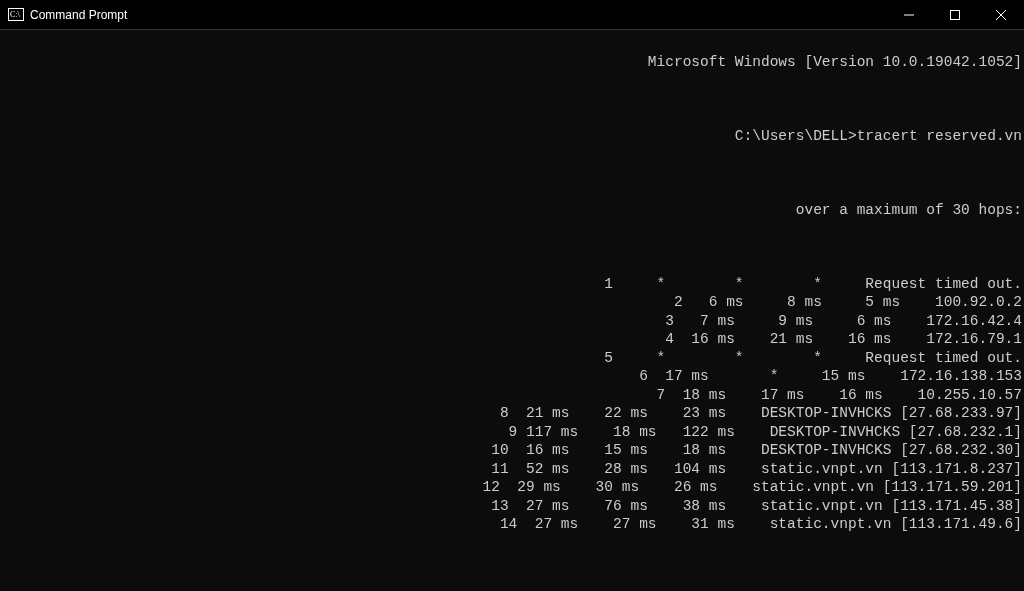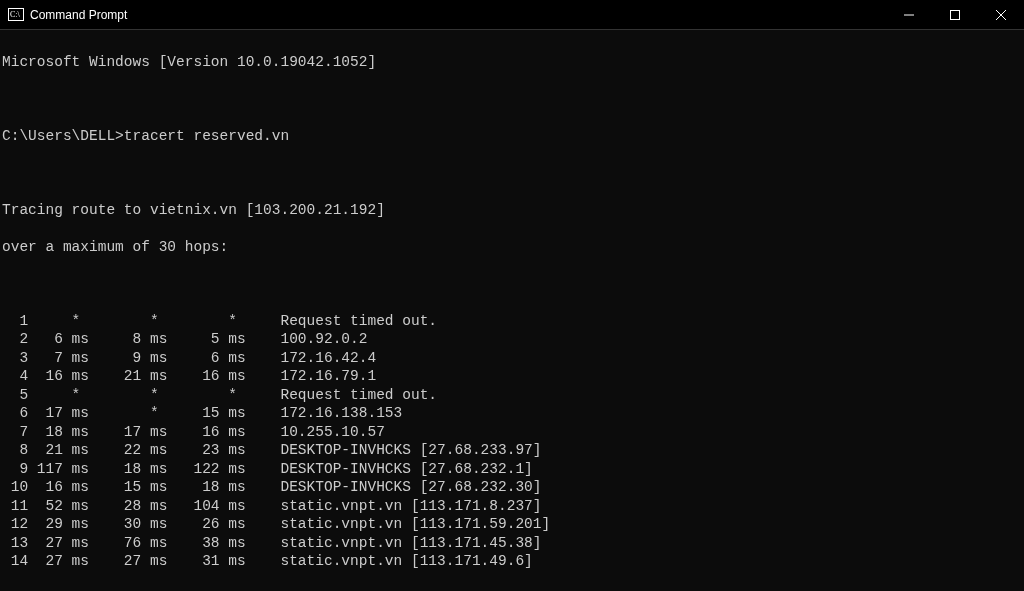--- a/index.html
+++ b/index.html
@@ -42,21 +42,21 @@
     top: 30px; left: 0; right: 0; bottom: 0;
     background: #0c0c0c;
     padding: 4px 2px;
     white-space: pre;
     line-height: 18.5px;
     overflow-y: scroll;
   }
   .terminal::-webkit-scrollbar { width: 16px; background: #0c0c0c; }
   .terminal::-webkit-scrollbar-thumb { background: #4d4d4d; }
   .terminal::-webkit-scrollbar-button { background: #0c0c0c; height: 16px; }
-  .row { display: block; }
+  .row { display: block; text-align: right; }
 </style>
 </head>
 <body>
 
 <div class="titlebar">
   <span class="icon">
     <svg viewBox="0 0 16 16">
         <rect x="0.5" y="1.5" width="15" height="12" fill="#000" stroke="#fff"></rect>
         <text x="2" y="10" font-size="8" fill="#fff" font-family="Consolas">C:\</text>
       </svg>
@@ -78,21 +78,20 @@
         <path d="M0 0 L10 10 M10 0 L0 10"></path>
       </svg>
   </div>
 </div>
 
 <div class="terminal">
 <span class="row">Microsoft Windows [Version 10.0.19042.1052]</span>
 <span class="row"> </span>
 <span class="row"><span>C:\Users\DELL&gt;</span><span>tracert reserved.vn</span></span>
 <span class="row"> </span>
-<span class="row">Tracing route to vietnix.vn [103.200.21.192]</span>
 <span class="row">over a maximum of 30 hops:</span>
 <span class="row"> </span>
 <div id="hops-container"><span class="row">  1     *        *        *     Request timed out.</span><span class="row">  2   6 ms     8 ms     5 ms    100.92.0.2</span><span class="row">  3   7 ms     9 ms     6 ms    172.16.42.4</span><span class="row">  4  16 ms    21 ms    16 ms    172.16.79.1</span><span class="row">  5     *        *        *     Request timed out.</span><span class="row">  6  17 ms       *     15 ms    172.16.138.153</span><span class="row">  7  18 ms    17 ms    16 ms    10.255.10.57</span><span class="row">  8  21 ms    22 ms    23 ms    DESKTOP-INVHCKS [27.68.233.97]</span><span class="row">  9 117 ms    18 ms   122 ms    DESKTOP-INVHCKS [27.68.232.1]</span><span class="row"> 10  16 ms    15 ms    18 ms    DESKTOP-INVHCKS [27.68.232.30]</span><span class="row"> 11  52 ms    28 ms   104 ms    static.vnpt.vn [113.171.8.237]</span><span class="row"> 12  29 ms    30 ms    26 ms    static.vnpt.vn [113.171.59.201]</span><span class="row"> 13  27 ms    76 ms    38 ms    static.vnpt.vn [113.171.45.38]</span><span class="row"> 14  27 ms    27 ms    31 ms    static.vnpt.vn [113.171.49.6]</span></div>
 
 
 
 
 </div>
 
 </body></html>

